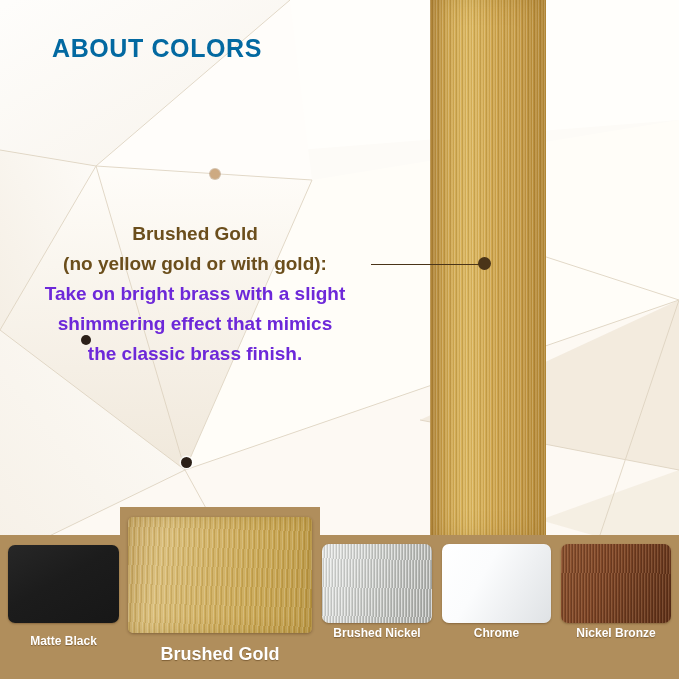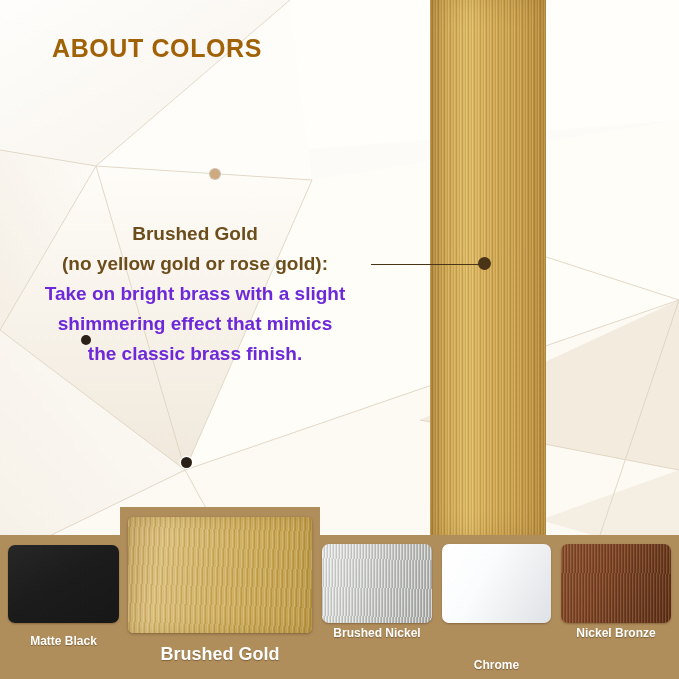--- a/index.html
+++ b/index.html
@@ -24,21 +24,21 @@
         rgba(255,255,255,.10) 3px, rgba(255,255,255,.10) 5px,
         rgba(120,85,20,.10) 5px, rgba(120,85,20,.10) 6px),
       linear-gradient(90deg,#b3873a 0%,#cfa64e 14%,#dcb75e 34%,#d0a64d 55%,#c79c46 75%,#b78b38 100%);
     box-shadow:inset 0 0 26px rgba(120,85,20,.18);
   }
 
   
   .page-title{
     position:absolute;left:52px;top:34px;
     font-size:25px;font-weight:bold;letter-spacing:.6px;
-    color:#a16207;
+    color:#0369a1;
   }
 
   
   .callout{
     position:absolute;left:30px;top:219px;width:330px;
     text-align:center;
   }
   .callout .ln{display:block;line-height:30px;white-space:nowrap;}
   .callout .bold{font-size:19px;font-weight:bold;color:#6b4e1c;}
   .callout .body{font-size:19px;font-weight:bold;color:#6d28d9;}
@@ -105,21 +105,21 @@
       linear-gradient(115deg,#8a5230 0%,#7d4526 40%,#6b3a1f 72%,#5e3018 100%);
   }
 
   .sw-label{
     position:absolute;color:#ffffff;font-weight:bold;text-align:center;
     text-shadow:0 1px 1px rgba(90,60,25,.55);
   }
   .lbl-small{font-size:12px;}
   .lbl-black{left:8px;top:626px;width:111px;margin-top:8px;}
   .lbl-nickel{left:316px;top:626px;width:122px;}
-  .lbl-chrome{left:442px;top:626px;width:109px;margin-top:32px;}
+  .lbl-chrome{left:442px;top:626px;width:109px;}
   .lbl-bronze{left:553px;top:626px;width:126px;}
   .lbl-gold{left:120px;top:644px;width:200px;font-size:18px;}
 </style>
 </head>
 <body>
 
 <div id="stage">
 
   <svg class="bg-svg" viewBox="0 0 679 679">
     <defs>
@@ -162,21 +162,21 @@
       <path d="M420,420 L679,470"></path>
     </g>
   </svg>
 
   <div class="gold-bar"></div>
 
   <div class="page-title">ABOUT COLORS</div>
 
   <div class="callout">
     <span class="ln bold">Brushed Gold</span>
-    <span class="ln bold">(no yellow gold or rose gold):</span>
+    <span class="ln bold">(no yellow gold or with gold):</span>
     <span class="ln body">Take on bright brass with a slight</span>
     <span class="ln body">shimmering effect that mimics</span>
     <span class="ln body">the classic brass finish.</span>
   </div>
 
   <div class="leader"></div>
   <div class="leader-dot"></div>
 
   <div class="dot dot-tan"></div>
   <div class="dot dot-dark-a"></div>

